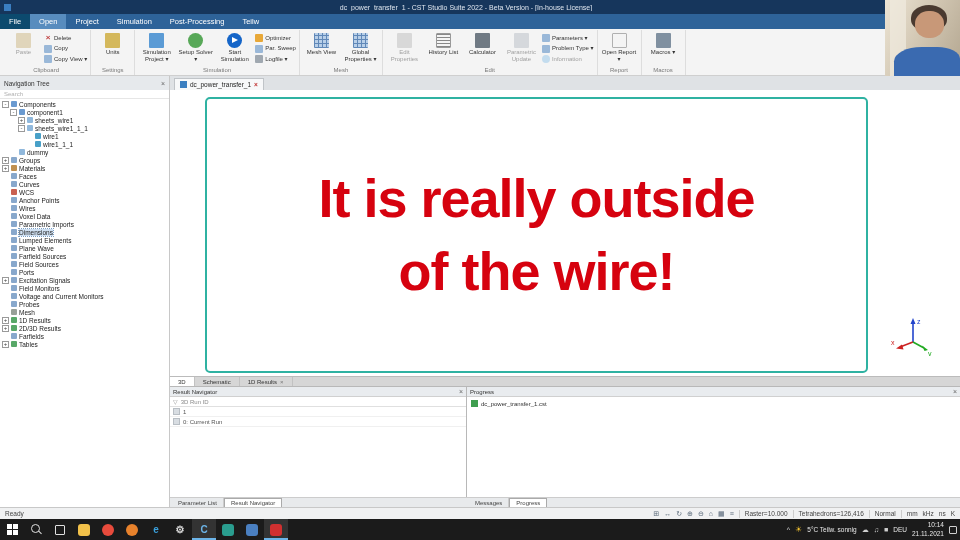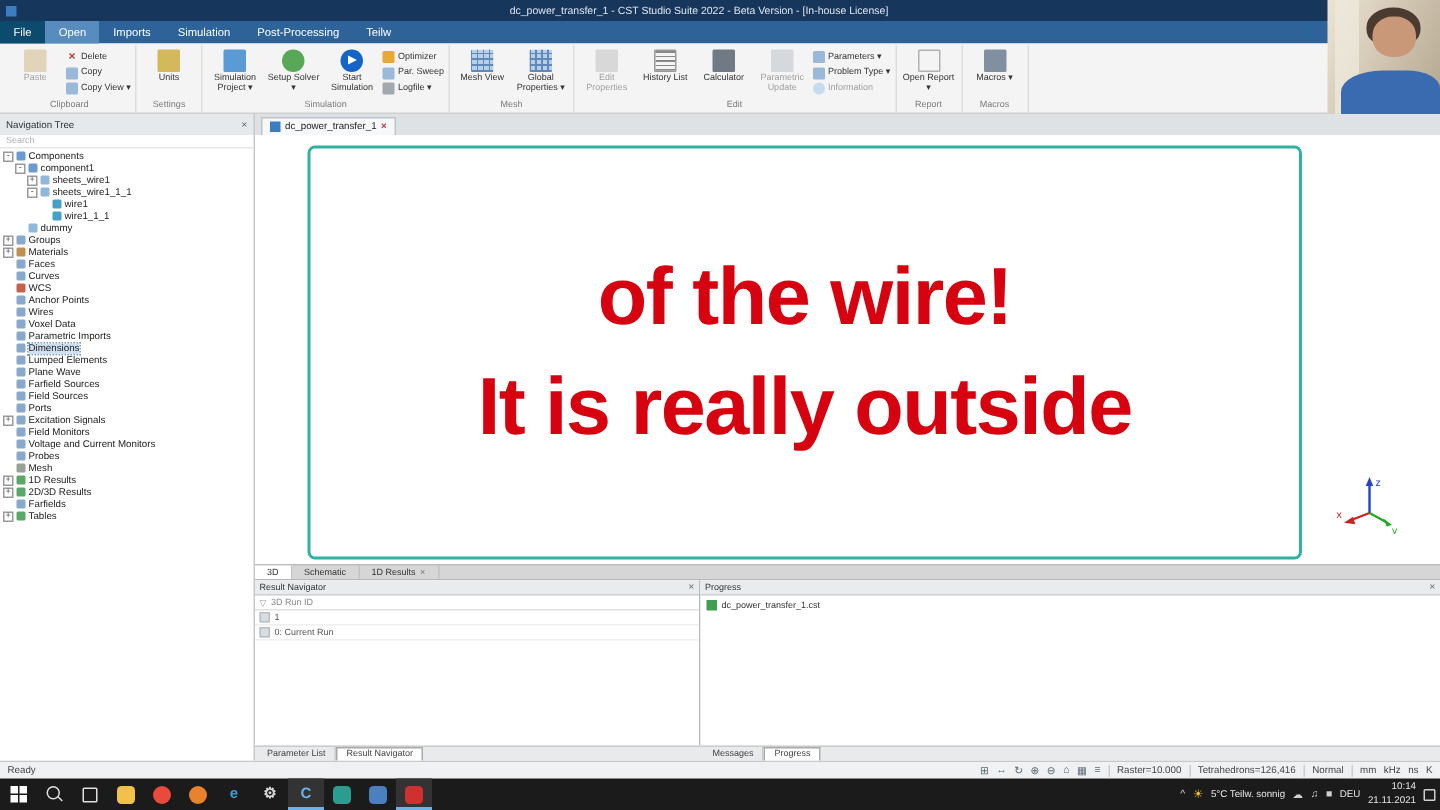--- a/index.html
+++ b/index.html
@@ -151,21 +151,21 @@
   <span class="tb-btns">
       <span class="tb-btn">─</span>
       <span class="tb-btn">□</span>
       <span class="tb-btn">×</span>
     </span>
 </div>
 
 <div class="menubar">
     <div class="mtab file">File</div>
     <div class="mtab active">Open</div>
-    <div class="mtab">Imports</div>
+    <div class="mtab">Project</div>
     <div class="mtab">Simulation</div>
     <div class="mtab">Post-Processing</div>
     <div class="mtab">Teilw</div>
   </div>
 
 <div class="ribbon">
     <div class="rgroup">
       <div class="ritems">
         <div class="rbig dis">
           <span class="ric ic-paste"></span>
@@ -469,22 +469,22 @@
         <div class="trow" style="padding-left: 2px;">
           <span class="texp">+</span>
           <span class="tic tic-results"></span>
           <span class="tlabel">Tables</span>
         </div>
       </div>
   </div>
   <div class="rightcol">
     <div class="canvas">
       <div class="slide" style="border-color: rgb(47, 178, 162);">
+        <div class="slide-line" style="color: rgb(214, 2, 15);">It is really outside</div>
         <div class="slide-line" style="color: rgb(214, 2, 15);">of the wire!</div>
-        <div class="slide-line" style="color: rgb(214, 2, 15);">It is really outside</div>
       </div>
       <svg class="axes" viewBox="0 0 44 42">
         <line x1="23" y1="28" x2="23" y2="9" stroke="#2244cc" stroke-width="1.6"></line>
         <polygon points="23,4 20.5,10 25.5,10" fill="#2244cc"></polygon>
         <line x1="23" y1="28" x2="10" y2="33" stroke="#cc2222" stroke-width="1.6"></line>
         <polygon points="6,34.5 12,30.5 13.5,35.5" fill="#cc2222"></polygon>
         <line x1="23" y1="28" x2="34" y2="34" stroke="#22aa22" stroke-width="1.6"></line>
         <polygon points="38,36 32,31.5 34.5,37" fill="#22aa22"></polygon>
         <text x="27" y="10" font-size="7" fill="#2244cc">z</text>
         <text x="1" y="31" font-size="7" fill="#cc2222">x</text>

